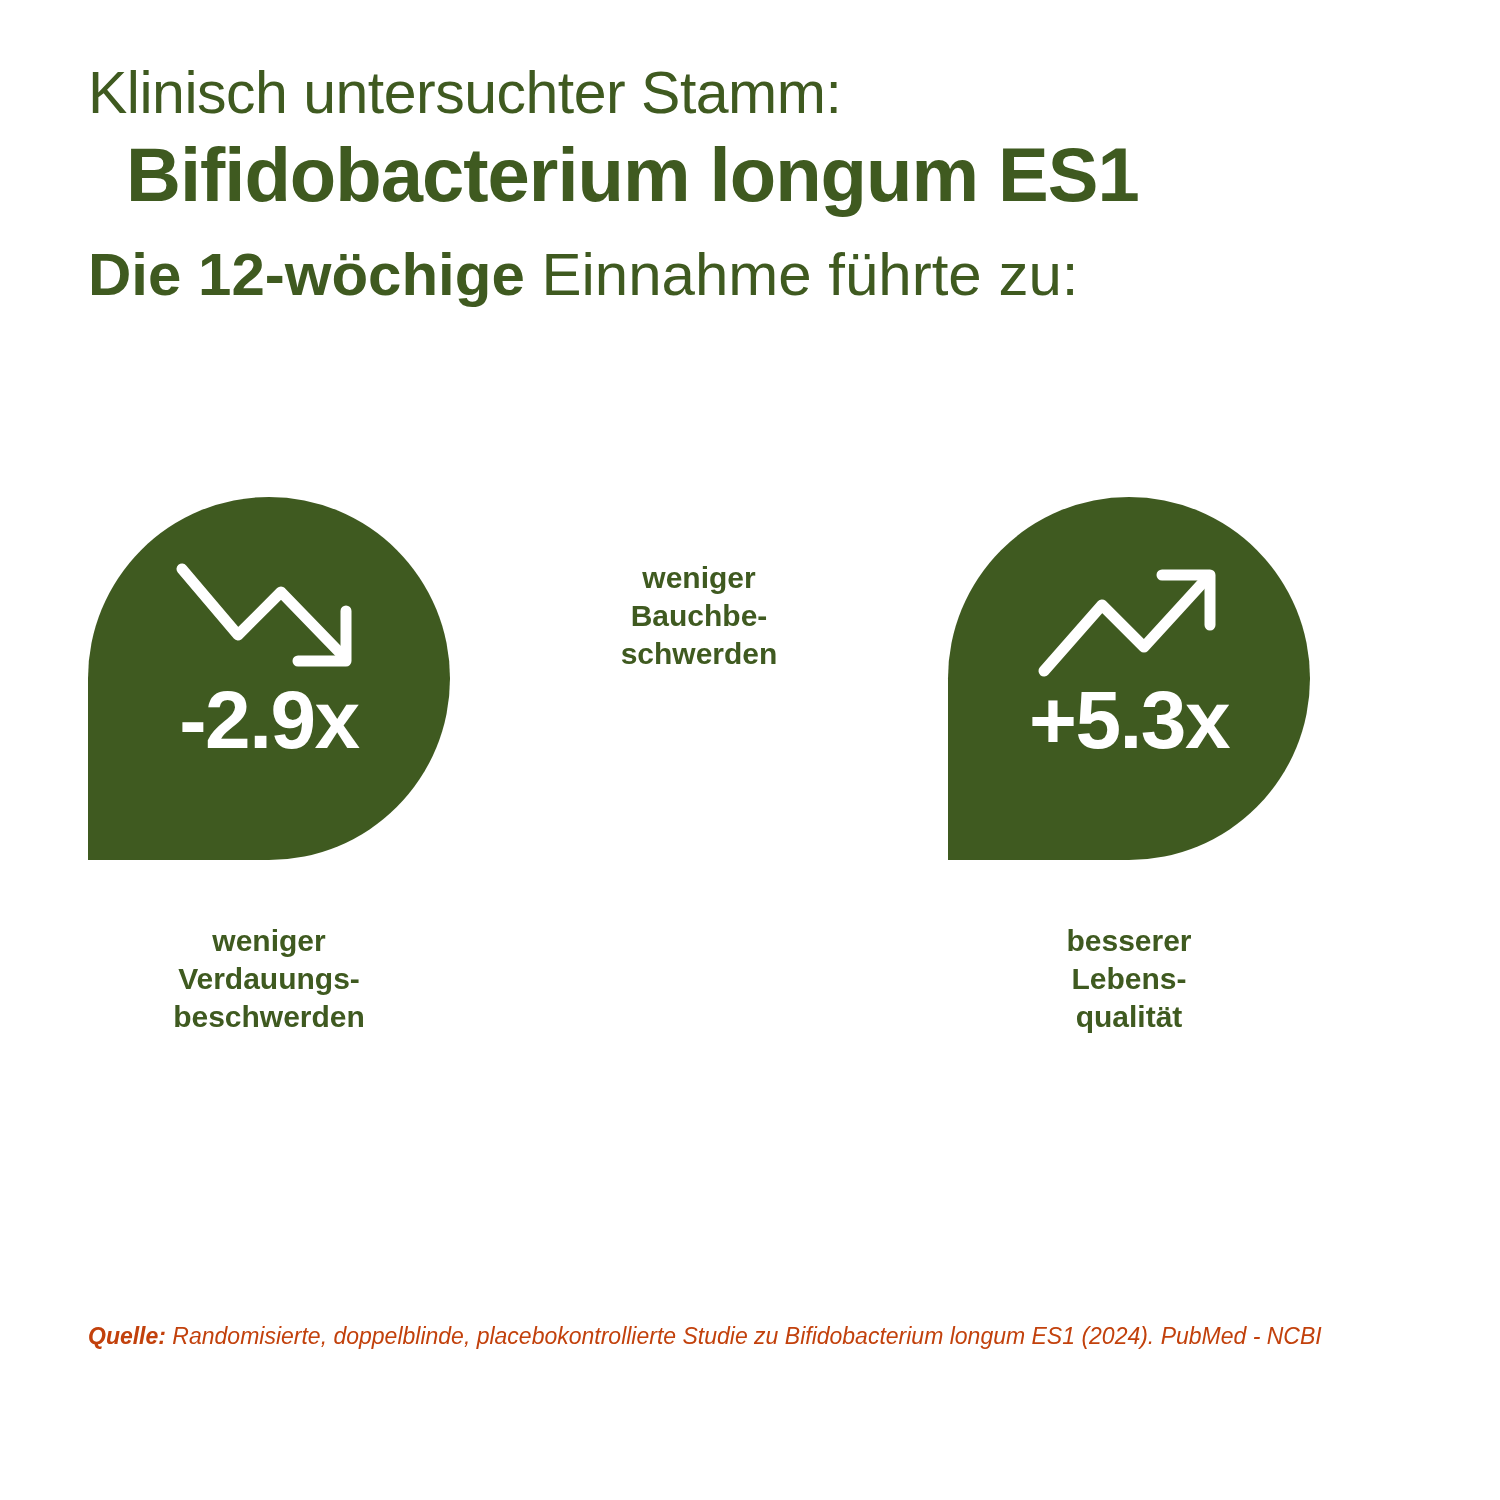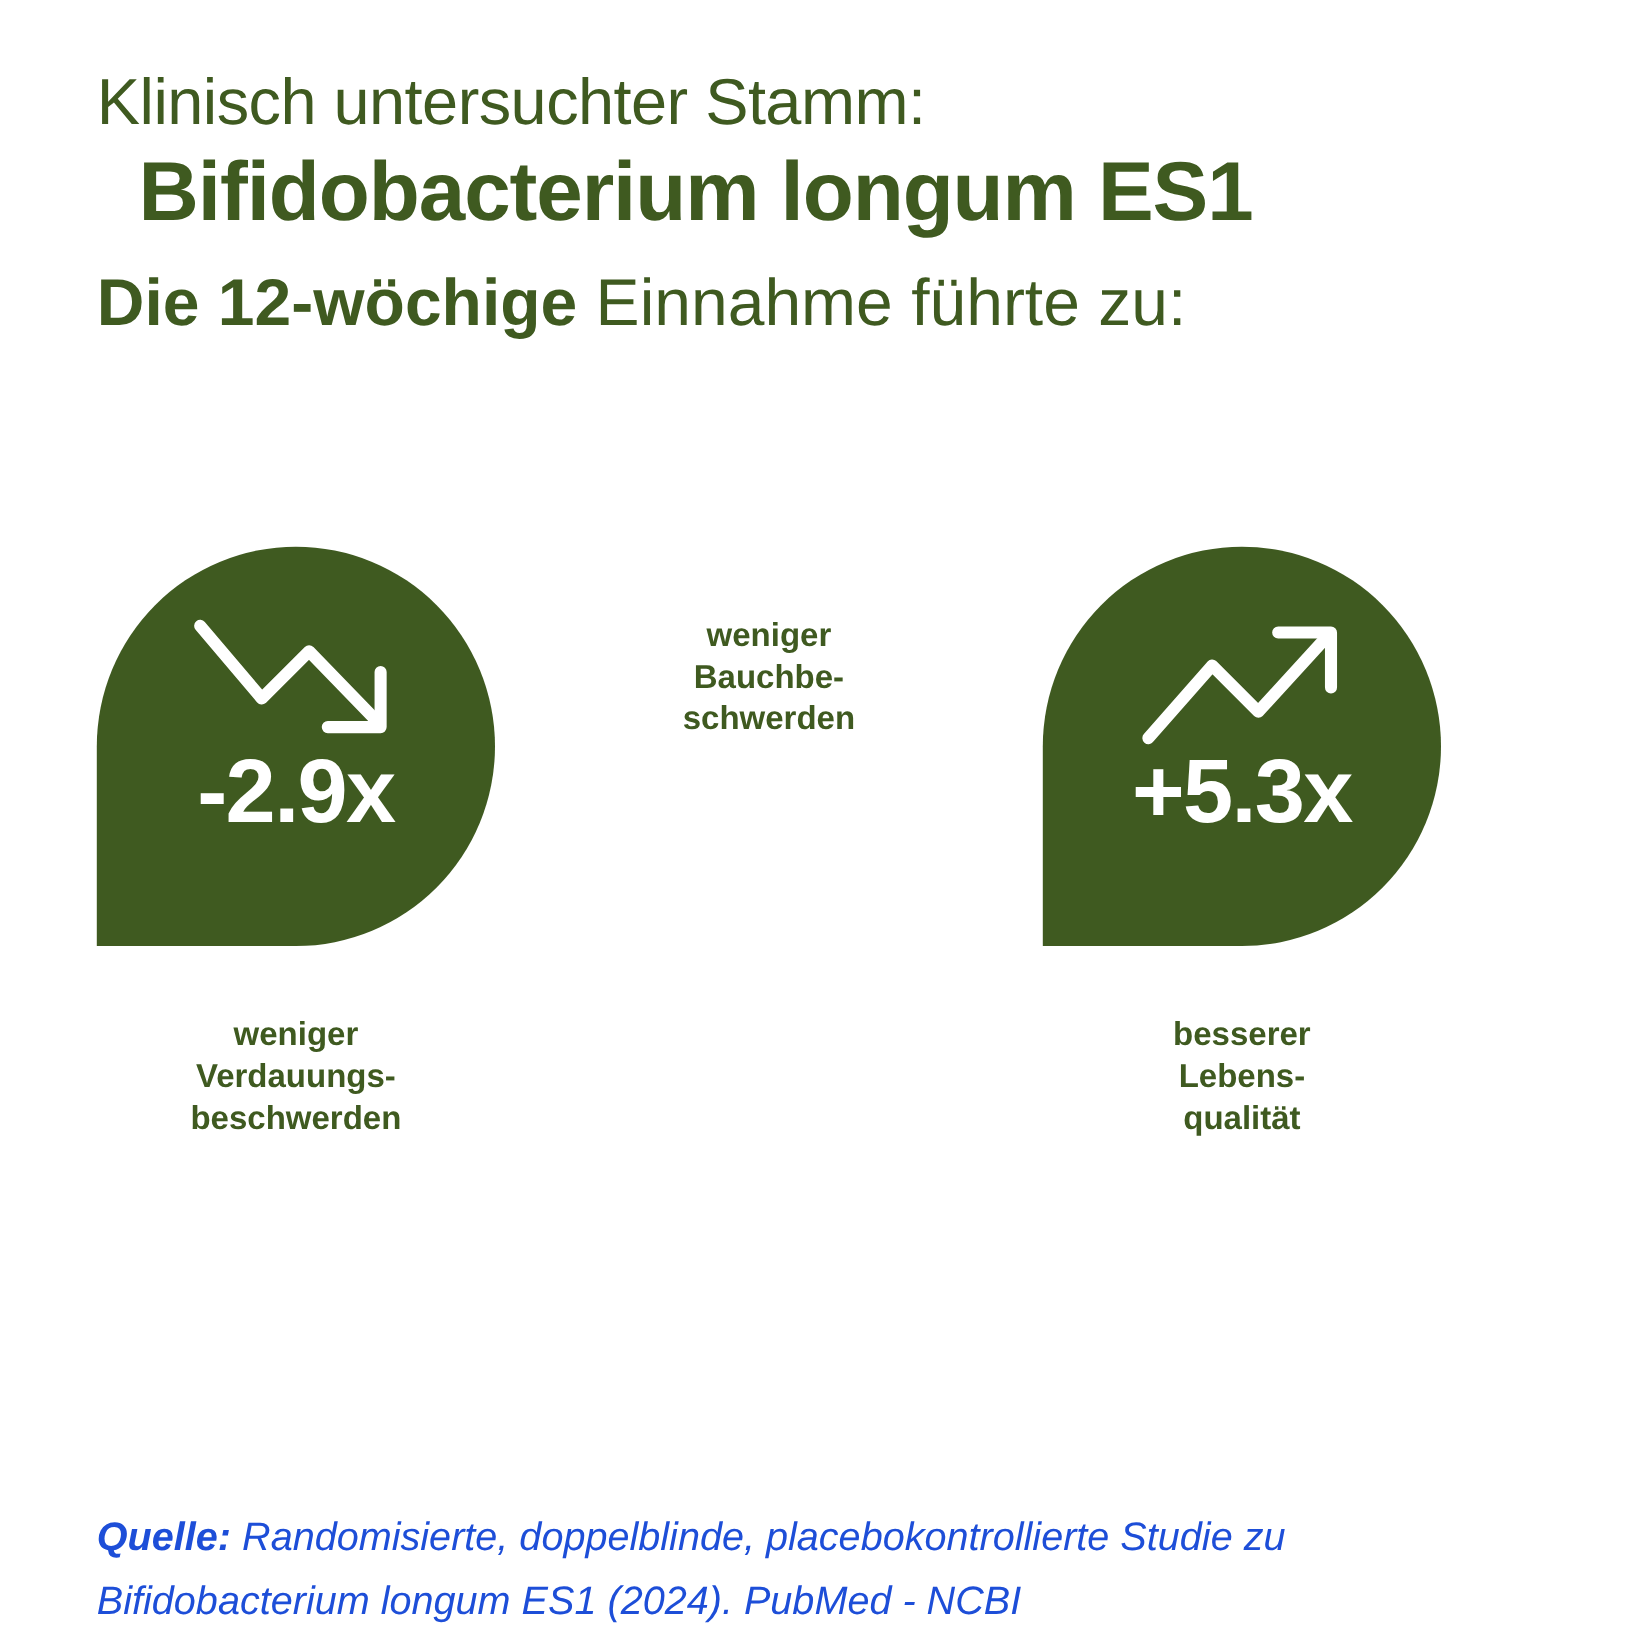--- a/index.html
+++ b/index.html
@@ -109,25 +109,25 @@
     color: #3F5A20;
     line-height: 1.26;
     width: 400px;
   }
   .stat-label .lbl-line { display: block; white-space: nowrap; }
 
   
   .source {
     position: absolute;
     left: 88px;
-    top: 1368px;
+    top: 1318px;
     width: 1300px;
-    font-size: 36px;
+    font-size: 23px;
     font-style: italic;
-    color: #1d4ed8;
+    color: #c2410c;
     line-height: 1.62;
   }
   .source .src-label {
     font-weight: 700;
     font-style: italic;
   }
 </style>
 </head>
 <body>
 

